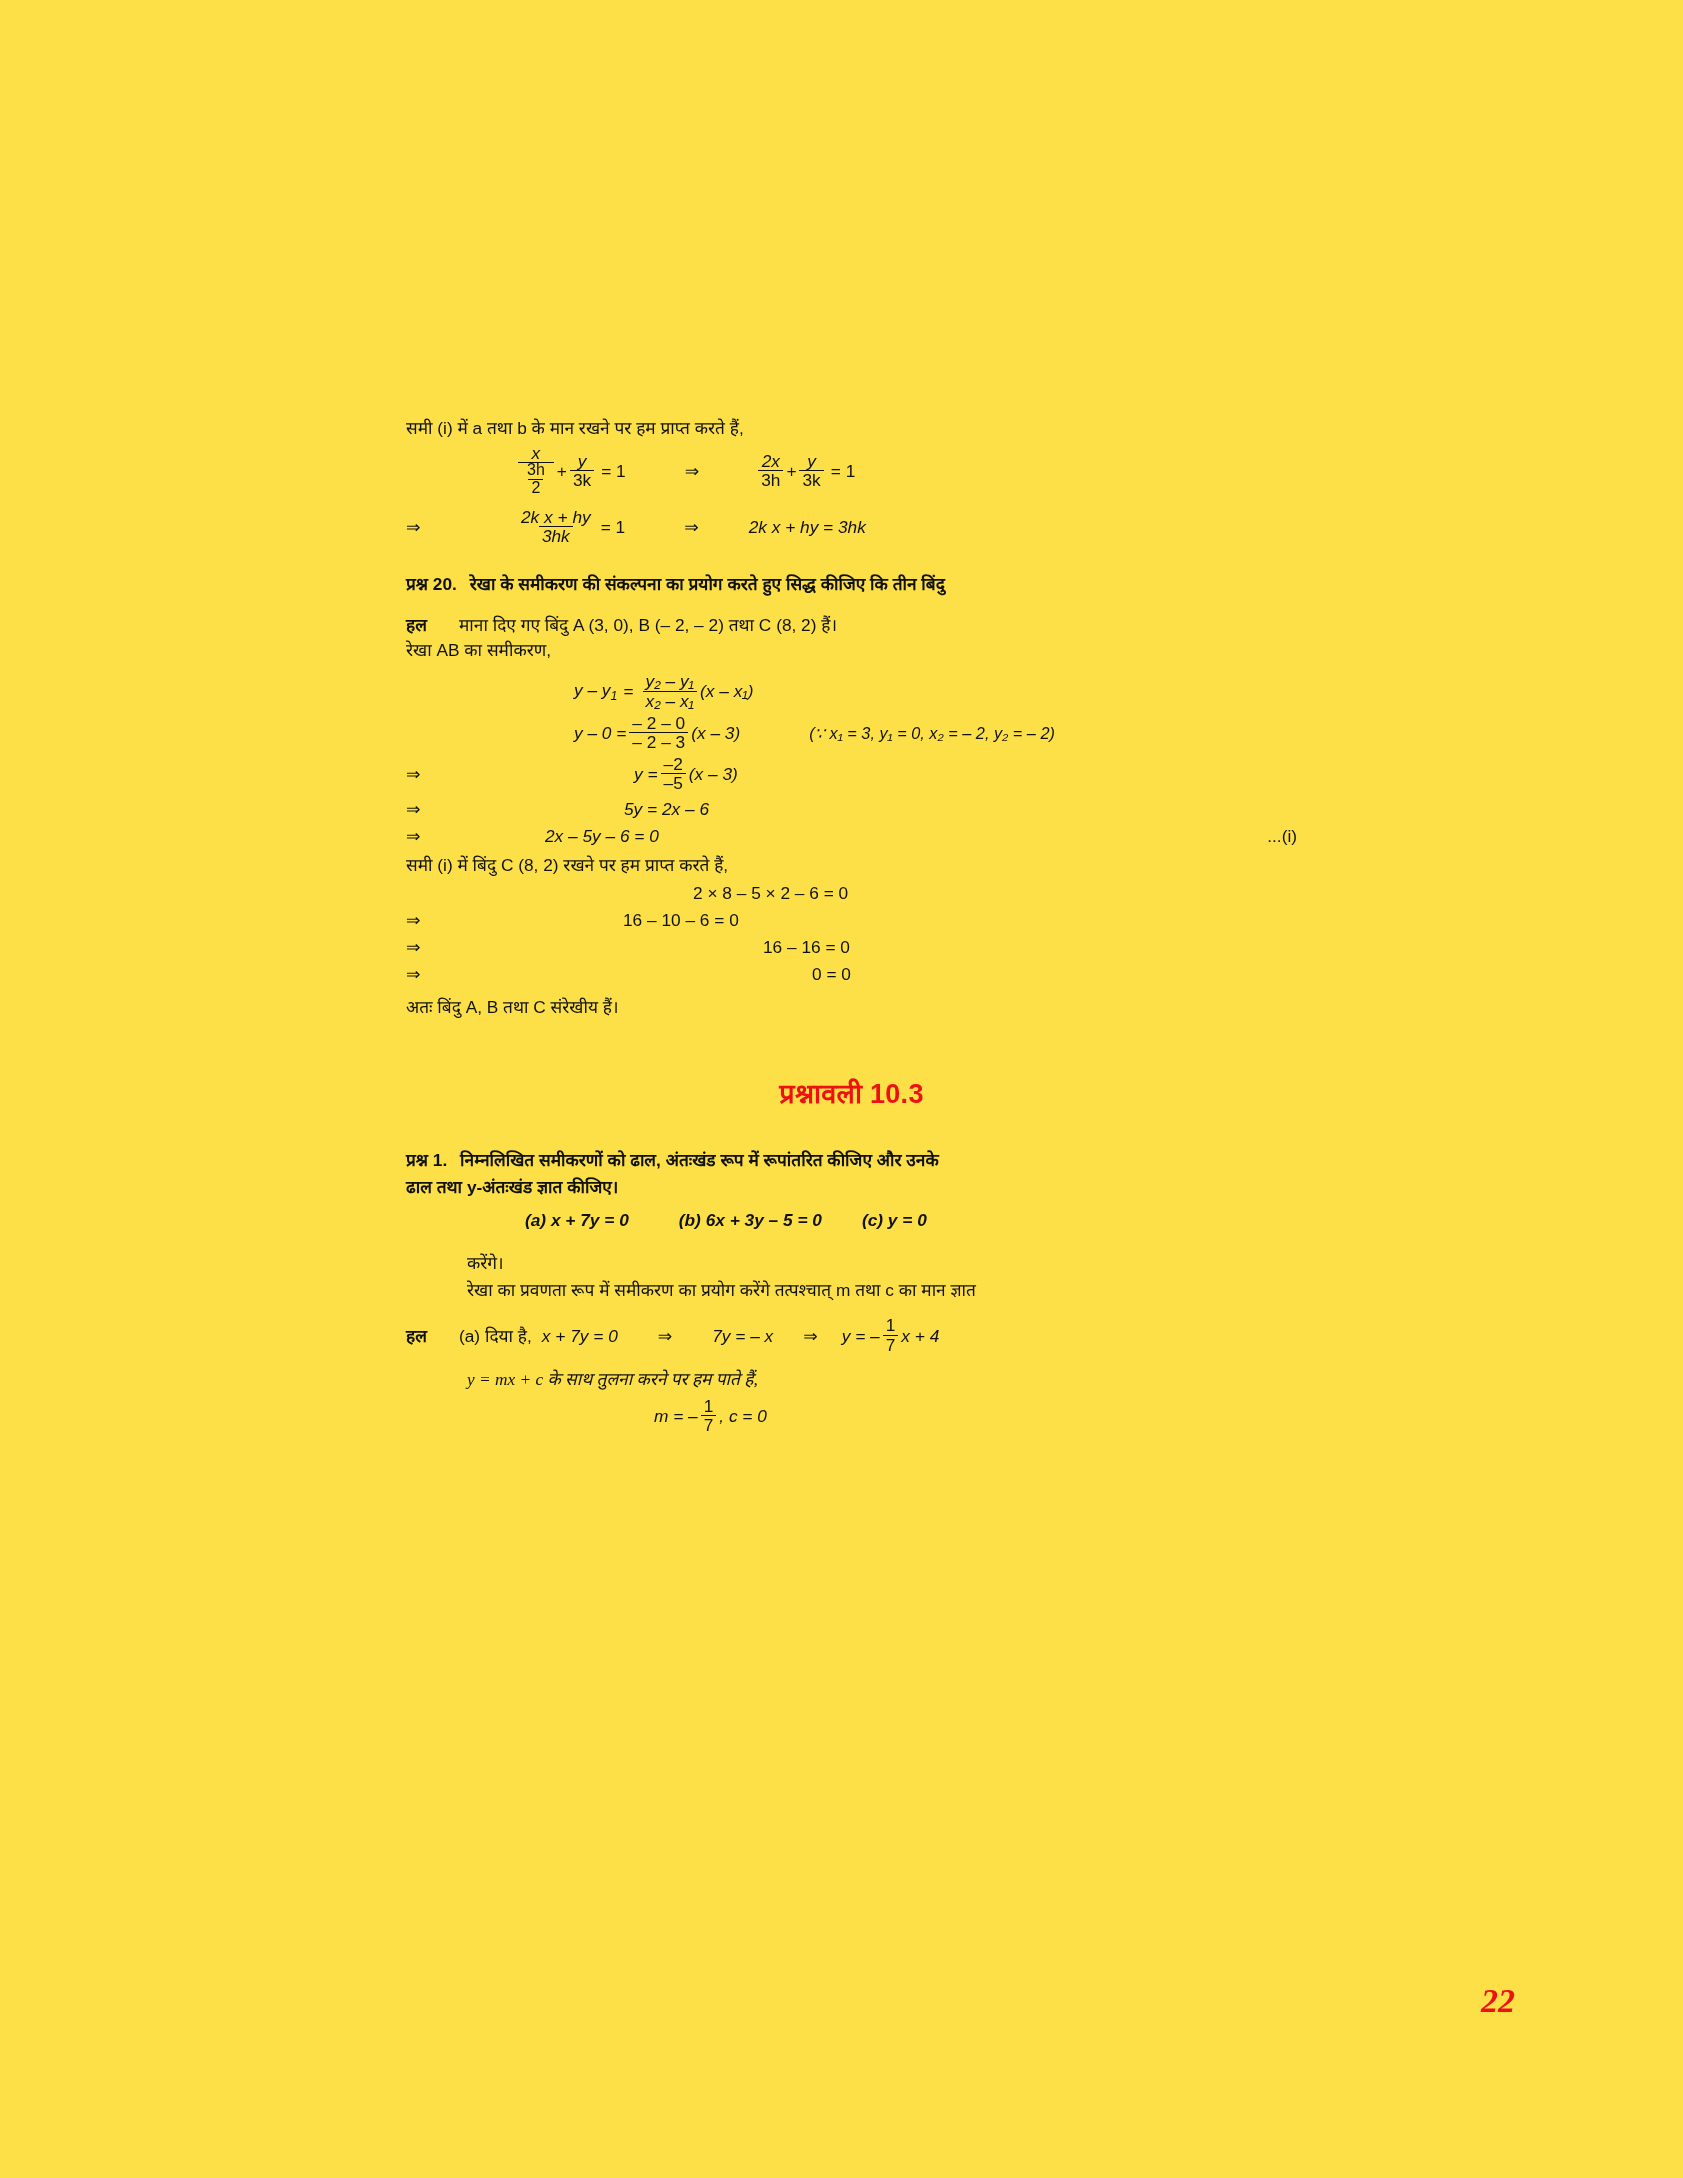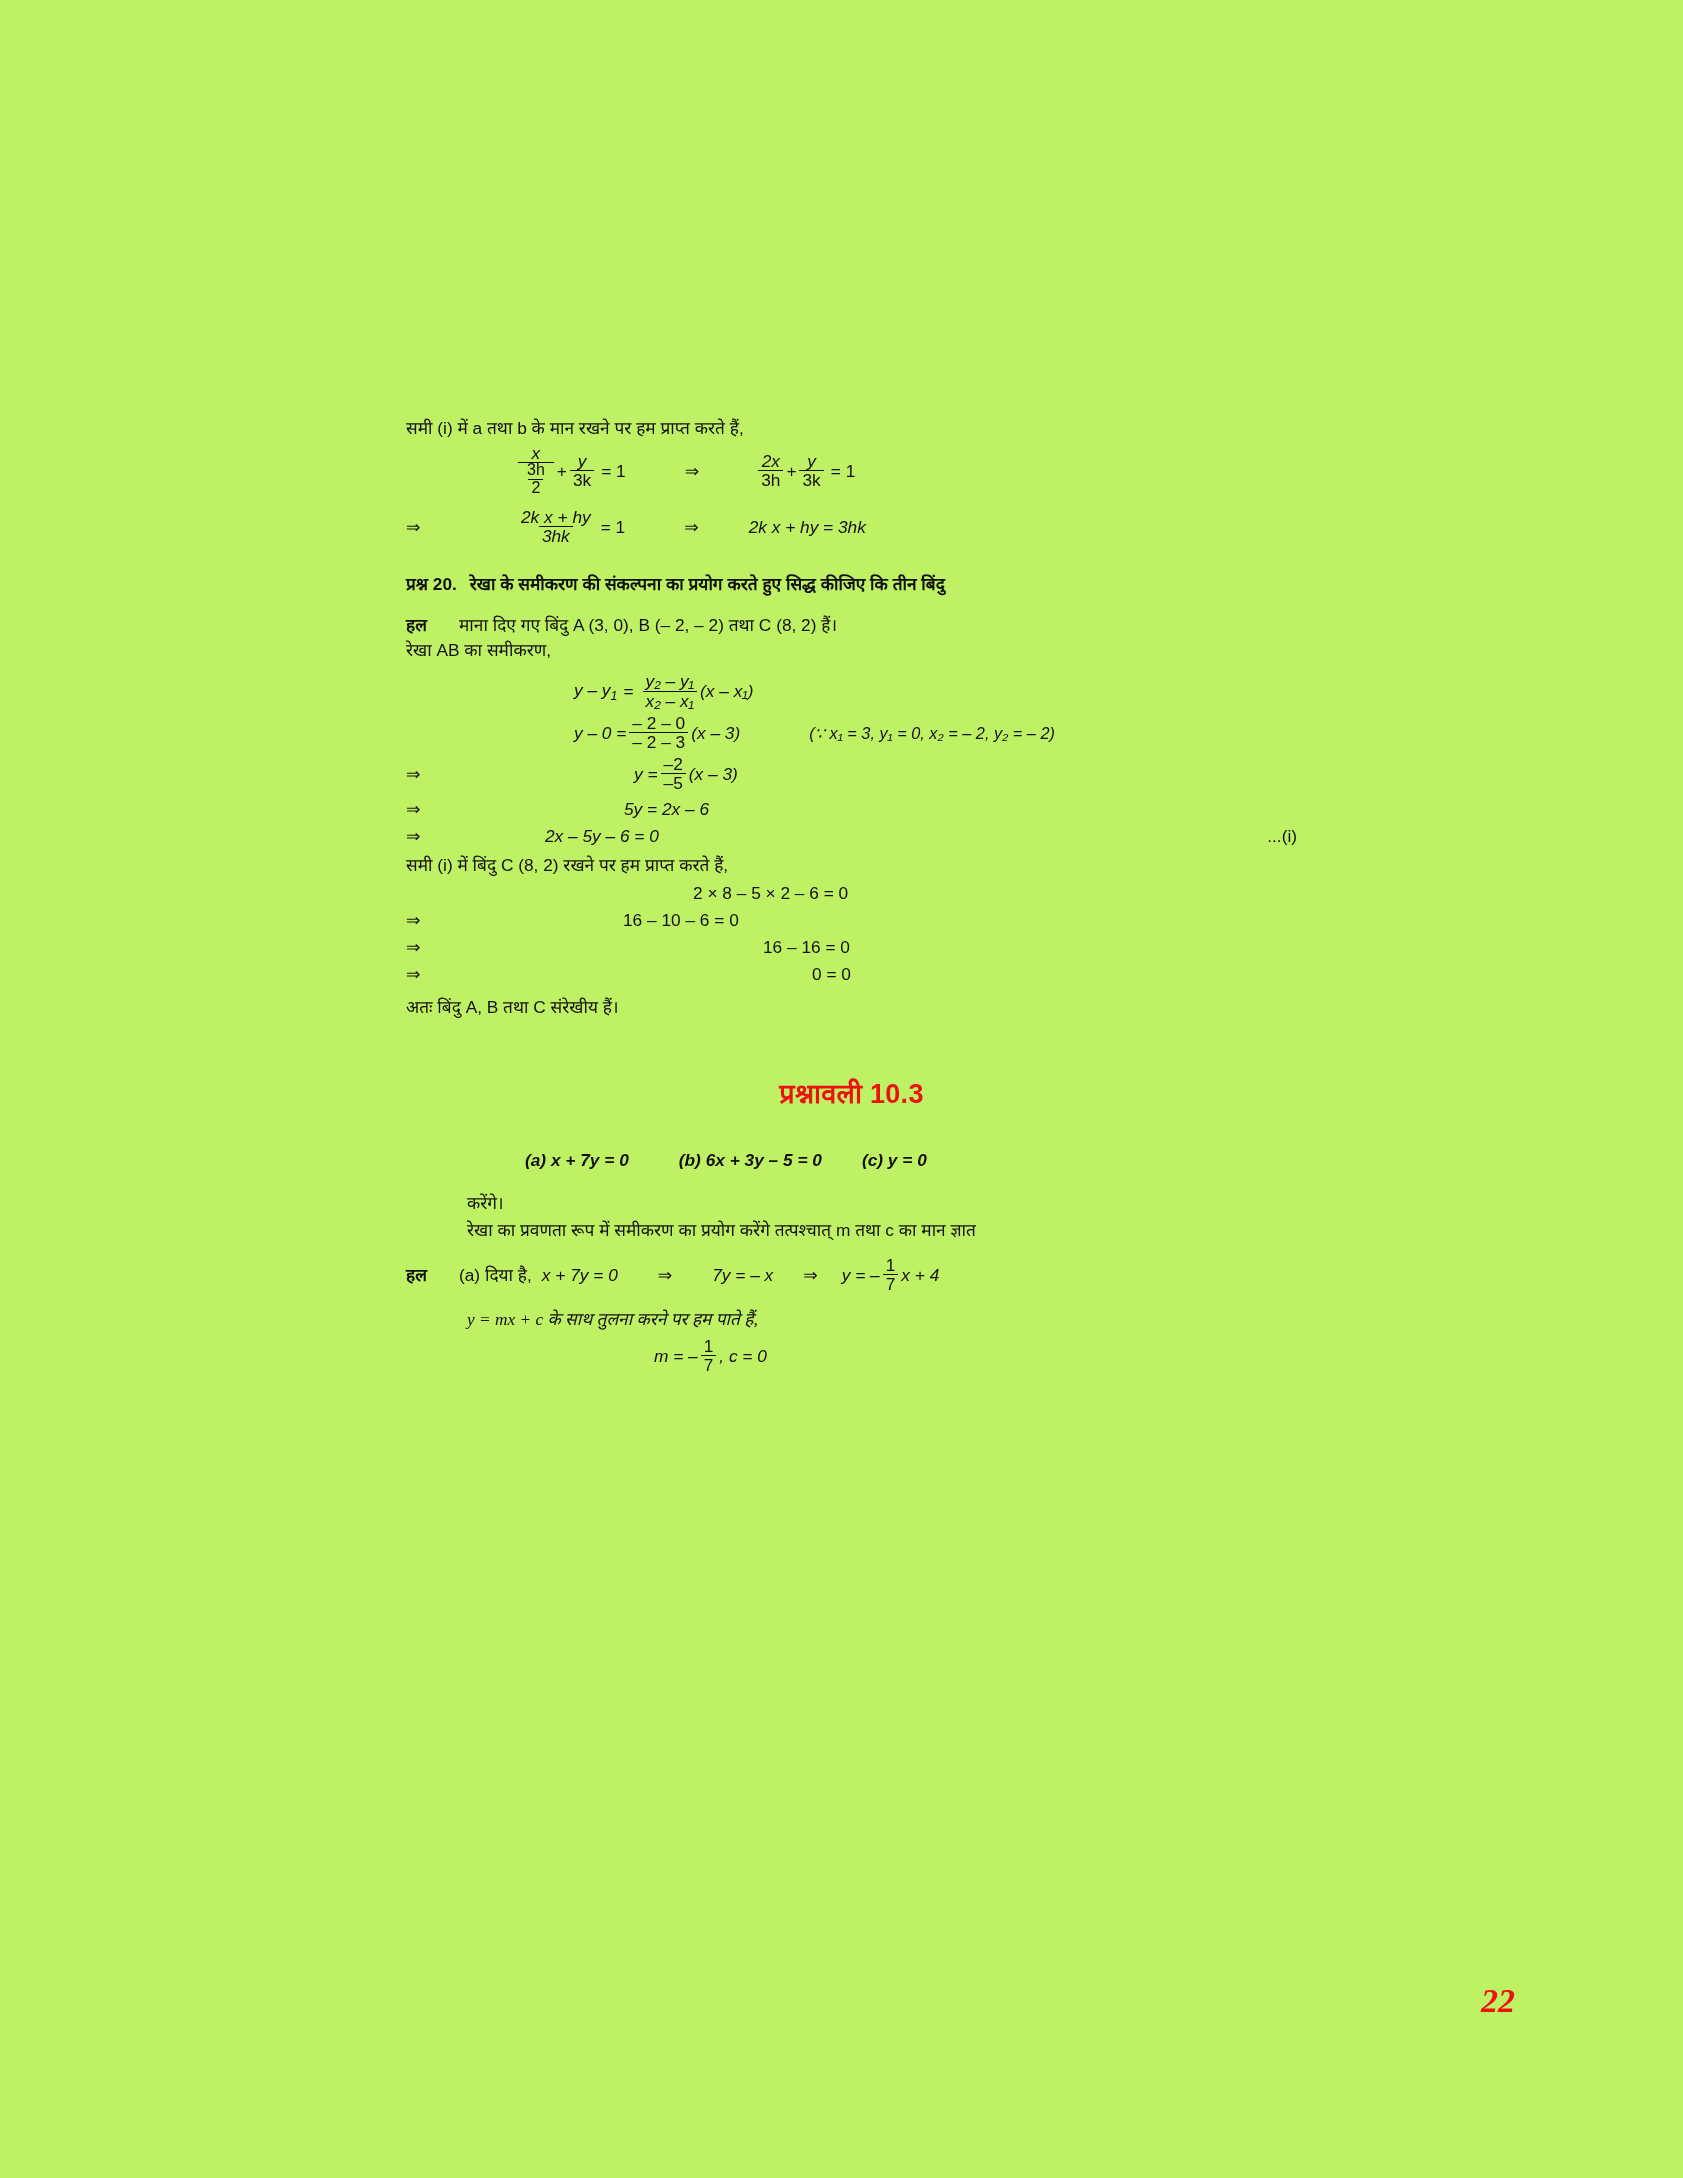--- a/index.html
+++ b/index.html
@@ -11,21 +11,21 @@
     width: 1683px;
     height: 2178px;
     font-family: "Liberation Sans", sans-serif;
     display: flex;
     justify-content: center;
     align-items: flex-start;
   }
   .page {
     width: 1683px;
     height: 2178px;
-    background: #bef264;
+    background: #fde047;
     position: relative;
     box-sizing: border-box;
   }
   .content {
     position: absolute;
     left: 406px;
     top: 416px;
     width: 891px;
     font-size: 17.3px;
     color: #111;
@@ -201,20 +201,27 @@
     </div>
     <div class="eqline tight">
       <span style="width:109px;display:inline-block;">⇒</span>
       <span style="margin-left:297px;">0 = 0</span>
     </div>
 
     <div class="line" style="margin-top:8px;">अतः बिंदु A, B तथा C संरेखीय हैं।</div>
 
     <div class="exheading">प्रश्नावली 10.3</div>
 
+    <div>
+      <div class="line">
+        <span class="qnum">प्रश्न 1.</span>
+        <span class="bold" style="margin-left:8px;">निम्नलिखित समीकरणों को ढाल, अंतःखंड रूप में रूपांतरित कीजिए और उनके</span>
+      </div>
+      <div class="line bold">ढाल तथा y-अंतःखंड ज्ञात कीजिए।</div>
+    </div>
 
     <div class="eqline" style="margin-left:119px;margin-top:8px;">
       <span class="bold ital">(a)  x + 7y = 0</span>
       <span class="bold ital" style="margin-left:50px;">(b) 6x + 3y – 5 = 0</span>
       <span class="bold ital" style="margin-left:40px;">(c) y = 0</span>
     </div>
 
     <div class="hint" style="margin-top:18px;">
       <div class="line">करेंगे।</div>
       <div class="line">रेखा का प्रवणता रूप में समीकरण का प्रयोग करेंगे तत्पश्चात् m तथा c का मान ज्ञात</div>

